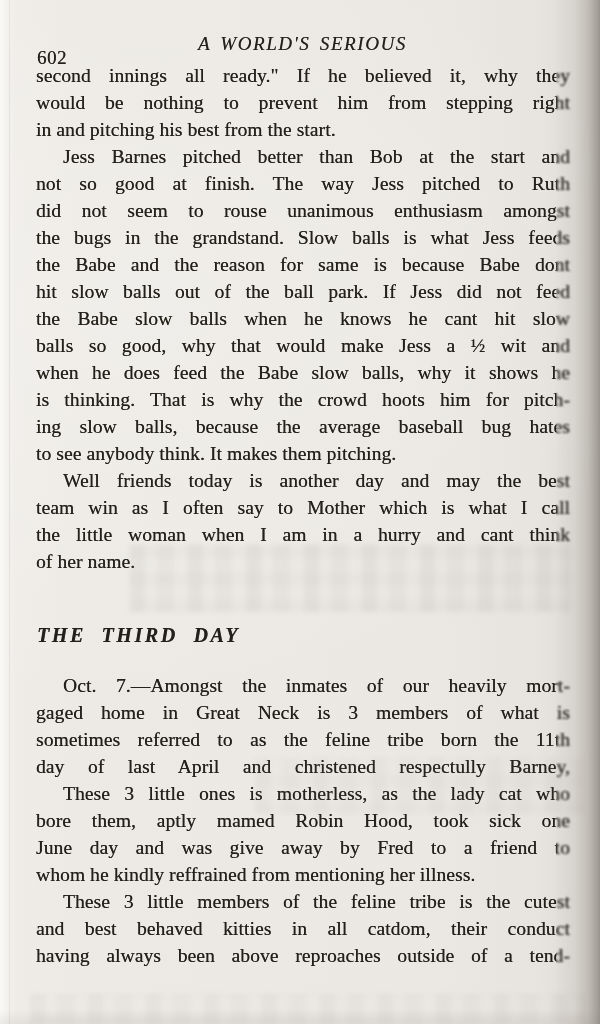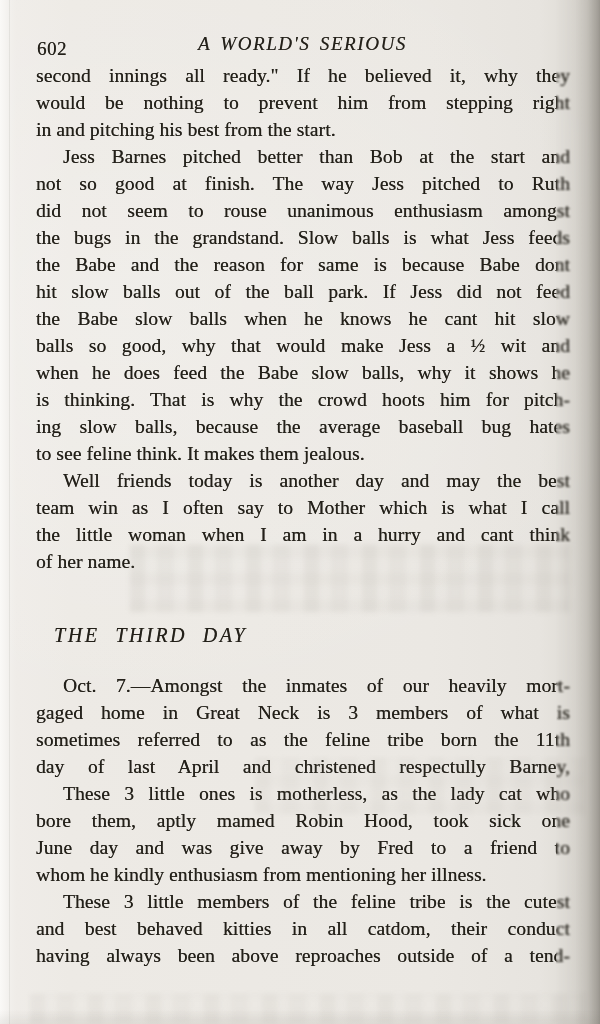--- a/index.html
+++ b/index.html
@@ -36,21 +36,21 @@
   .edge-bottom {
     position: absolute; left: 0; right: 0; bottom: 0; height: 14px;
     background: linear-gradient(180deg, rgba(120,114,104,0), rgba(120,114,104,0.10));
   }
 
   
   .page-header {
     position: absolute; top: 33px; left: 37px; right: 32px; height: 26px;
   }
   .header-number {
-    position: absolute; left: 0; top: 5px;
+    position: absolute; left: 0; top: 14px;
     font-size: 19px; letter-spacing: 0.5px;
     text-shadow: 0.2px 0.2px 0.5px rgba(35,32,25,0.75);
   }
   .header-title {
     text-align: center;
     font-style: italic; font-weight: 400;
     font-size: 19px; letter-spacing: 1.6px; word-spacing: 3px;
     text-shadow: 0.2px 0.2px 0.4px rgba(35,32,25,0.6);
   }
 
@@ -66,24 +66,24 @@
     overflow: hidden;
     text-align: justify;
     text-align-last: justify;
     letter-spacing: 0.1px;
     text-shadow: 0.2px 0.2px 0.5px rgba(35,32,25,0.78);
   }
   .text-line.last { text-align-last: left; }
   .text-line.indent { text-indent: 27px; }
 
   .section-heading {
-    font-style: italic; font-weight: 400;
+    font-style: italic; font-weight: 700;
     font-size: 20px; line-height: 27px;
     letter-spacing: 2.6px; word-spacing: 8px;
-    margin: 47px 0 23px 18px;
+    margin: 47px 0 23px 1px;
     text-shadow: 0.2px 0.2px 0.5px rgba(35,32,25,0.7);
   }
 
   
   .smudge {
     position: absolute; pointer-events: none;
     filter: blur(2.4px); opacity: 0.5;
     background:
       repeating-linear-gradient(90deg, rgba(152,147,137,0.22) 0 15px, rgba(152,147,137,0.03) 15px 27px, rgba(152,147,137,0.16) 27px 44px, rgba(152,147,137,0.02) 44px 58px),
       repeating-linear-gradient(0deg, rgba(152,147,137,0.10) 0 12px, rgba(0,0,0,0) 12px 27px);
@@ -115,40 +115,40 @@
         <div class="text-line">not so good at finish. The way Jess pitched to Ruth</div>
         <div class="text-line">did not seem to rouse unanimous enthusiasm amongst</div>
         <div class="text-line">the bugs in the grandstand. Slow balls is what Jess feeds</div>
         <div class="text-line">the Babe and the reason for same is because Babe dont</div>
         <div class="text-line">hit slow balls out of the ball park. If Jess did not feed</div>
         <div class="text-line">the Babe slow balls when he knows he cant hit slow</div>
         <div class="text-line">balls so good, why that would make Jess a ½ wit and</div>
         <div class="text-line">when he does feed the Babe slow balls, why it shows he</div>
         <div class="text-line">is thinking. That is why the crowd hoots him for pitch-</div>
         <div class="text-line">ing slow balls, because the average baseball bug hates</div>
-        <div class="text-line last">to see feline think. It makes them jealous.</div>
+        <div class="text-line last">to see anybody think. It makes them pitching.</div>
       </div>
       <div class="paragraph">
         <div class="text-line indent">Well friends today is another day and may the best</div>
         <div class="text-line">team win as I often say to Mother which is what I call</div>
         <div class="text-line">the little woman when I am in a hurry and cant think</div>
         <div class="text-line last">of her name.</div>
       </div>
       <div class="section-heading">THE THIRD DAY</div>
       <div class="paragraph">
         <div class="text-line indent">Oct. 7.—Amongst the inmates of our heavily mort-</div>
         <div class="text-line">gaged home in Great Neck is 3 members of what is</div>
         <div class="text-line">sometimes referred to as the feline tribe born the 11th</div>
         <div class="text-line">day of last April and christened respectully Barney,</div>
       </div>
       <div class="paragraph">
         <div class="text-line indent">These 3 little ones is motherless, as the lady cat who</div>
         <div class="text-line">bore them, aptly mamed Robin Hood, took sick one</div>
         <div class="text-line">June day and was give away by Fred to a friend to</div>
-        <div class="text-line last">whom he kindly enthusiasm from mentioning her illness.</div>
+        <div class="text-line last">whom he kindly reffrained from mentioning her illness.</div>
       </div>
       <div class="paragraph">
         <div class="text-line indent">These 3 little members of the feline tribe is the cutest</div>
         <div class="text-line">and best behaved kitties in all catdom, their conduct</div>
         <div class="text-line">having always been above reproaches outside of a tend-</div>
       </div>
     </div>
 
   <div class="smudge smudge-gap"></div>
   <div class="smudge smudge-mid"></div>

